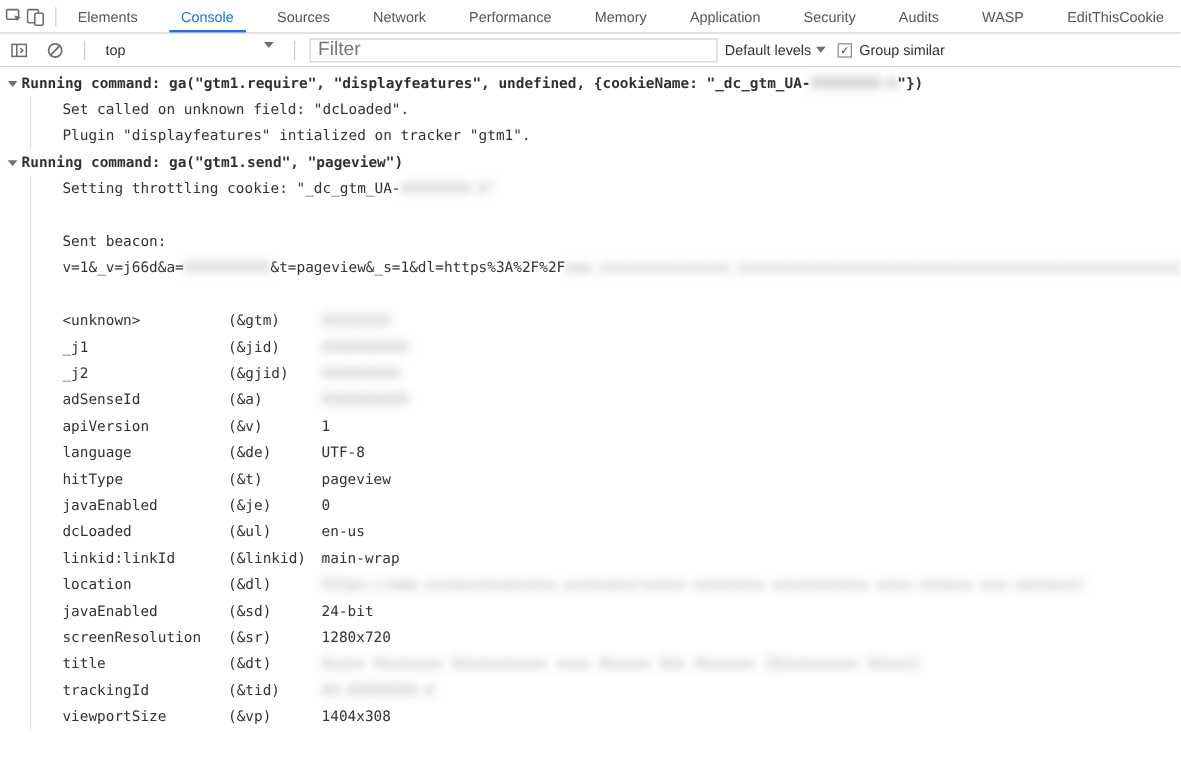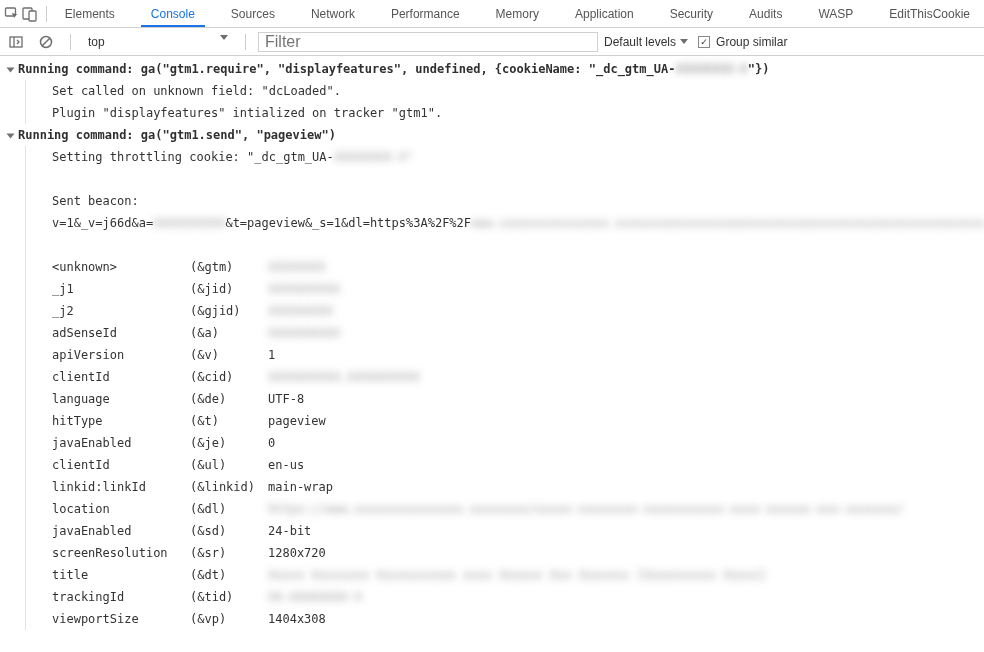--- a/index.html
+++ b/index.html
@@ -142,33 +142,30 @@
       <div class="row vline">
         <div class="content dim"><span class="cell c1">_j2</span><span class="cell c2">(&amp;gjid)</span><span class="cell blur">XXXXXXXXX</span></div>
       </div>
       <div class="row vline">
         <div class="content dim"><span class="cell c1">adSenseId</span><span class="cell c2">(&amp;a)</span><span class="cell blur">XXXXXXXXXX</span></div>
       </div>
       <div class="row vline">
         <div class="content dim"><span class="cell c1">apiVersion</span><span class="cell c2">(&amp;v)</span><span class="cell">1</span></div>
       </div>
       <div class="row vline">
-        <div class="content dim"><span class="cell c1">clientId</span><span class="cell c2">(&amp;cid)</span><span class="cell blur">XXXXXXXXXX.XXXXXXXXXX</span></div>
-      </div>
-      <div class="row vline">
         <div class="content dim"><span class="cell c1">language</span><span class="cell c2">(&amp;de)</span><span class="cell">UTF-8</span></div>
       </div>
       <div class="row vline">
         <div class="content dim"><span class="cell c1">hitType</span><span class="cell c2">(&amp;t)</span><span class="cell">pageview</span></div>
       </div>
       <div class="row vline">
         <div class="content dim"><span class="cell c1">javaEnabled</span><span class="cell c2">(&amp;je)</span><span class="cell">0</span></div>
       </div>
       <div class="row vline">
-        <div class="content dim"><span class="cell c1">clientId</span><span class="cell c2">(&amp;ul)</span><span class="cell">en-us</span></div>
+        <div class="content dim"><span class="cell c1">dcLoaded</span><span class="cell c2">(&amp;ul)</span><span class="cell">en-us</span></div>
       </div>
       <div class="row vline">
         <div class="content dim"><span class="cell c1">linkid:linkId</span><span class="cell c2">(&amp;linkid)</span><span class="cell">main-wrap</span></div>
       </div>
       <div class="row vline">
         <div class="content dim"><span class="cell c1">location</span><span class="cell c2">(&amp;dl)</span><span class="cell blur">https://www.xxxxxxxxxxxxxxx.xxxxxxxx/xxxxx-xxxxxxxx-xxxxxxxxxxx-xxxx-xxxxxx-xxx-xxxxxxx/</span></div>
       </div>
       <div class="row vline">
         <div class="content dim"><span class="cell c1">javaEnabled</span><span class="cell c2">(&amp;sd)</span><span class="cell">24-bit</span></div>
       </div>

